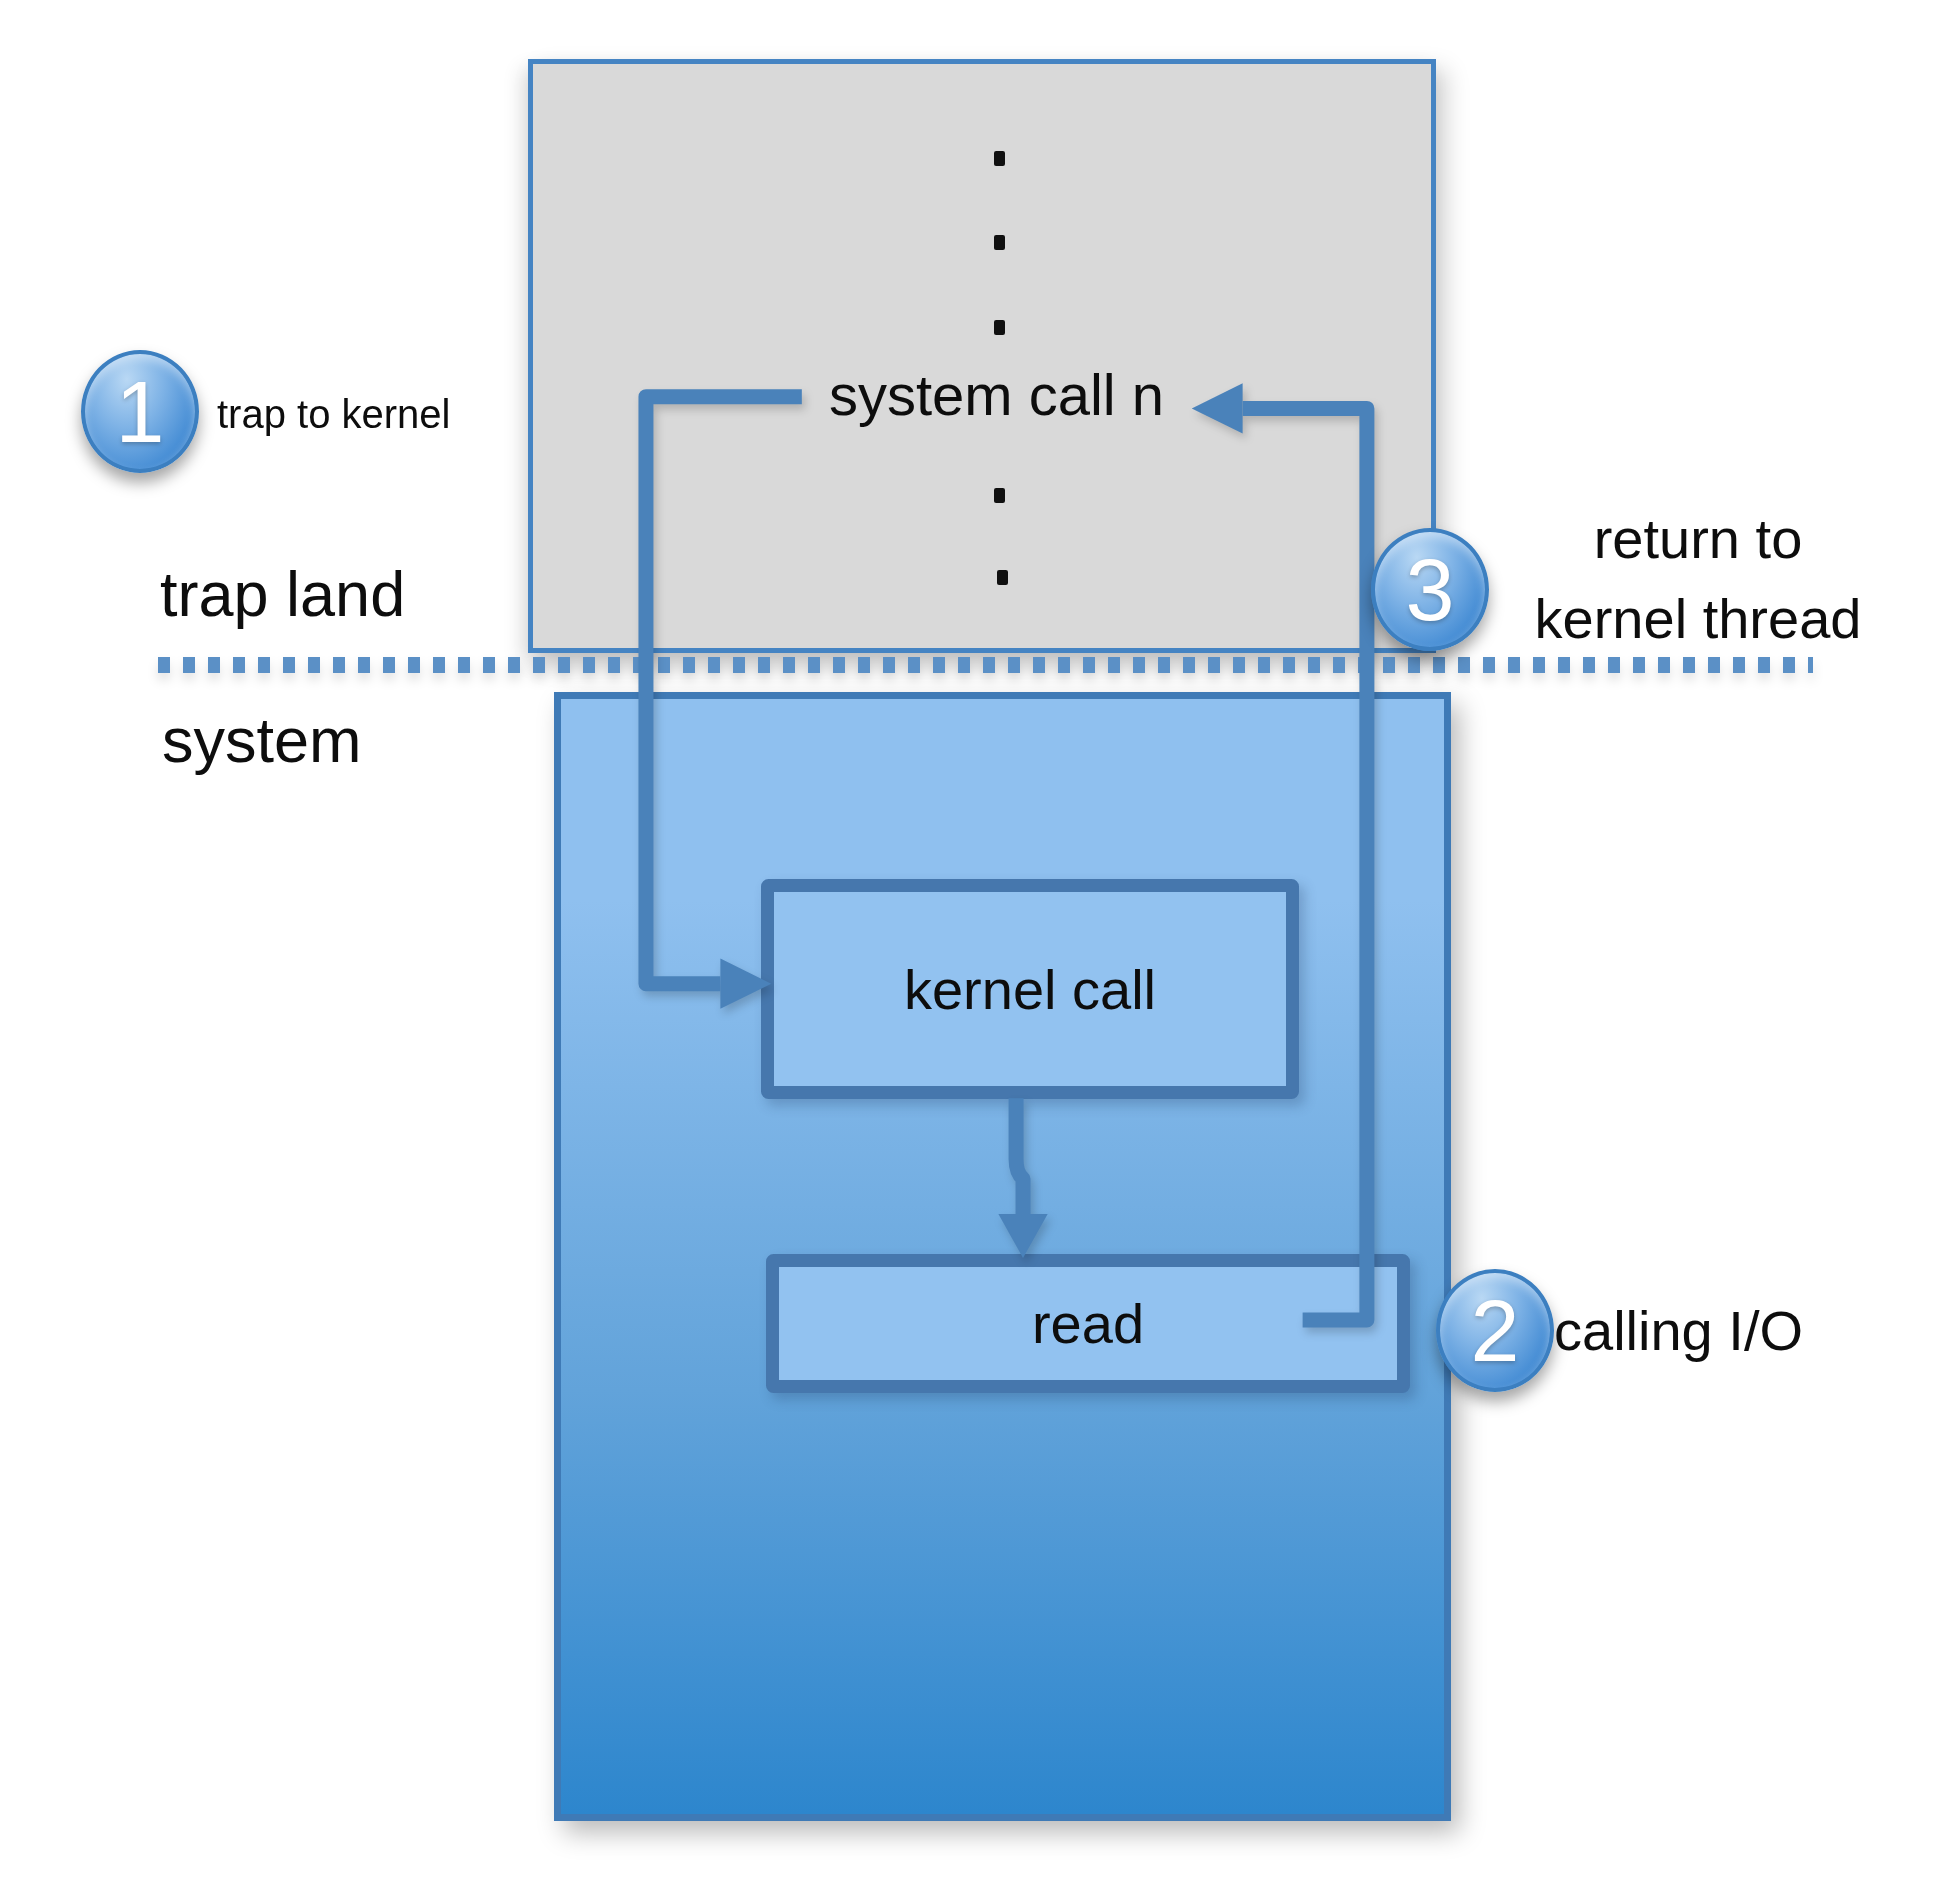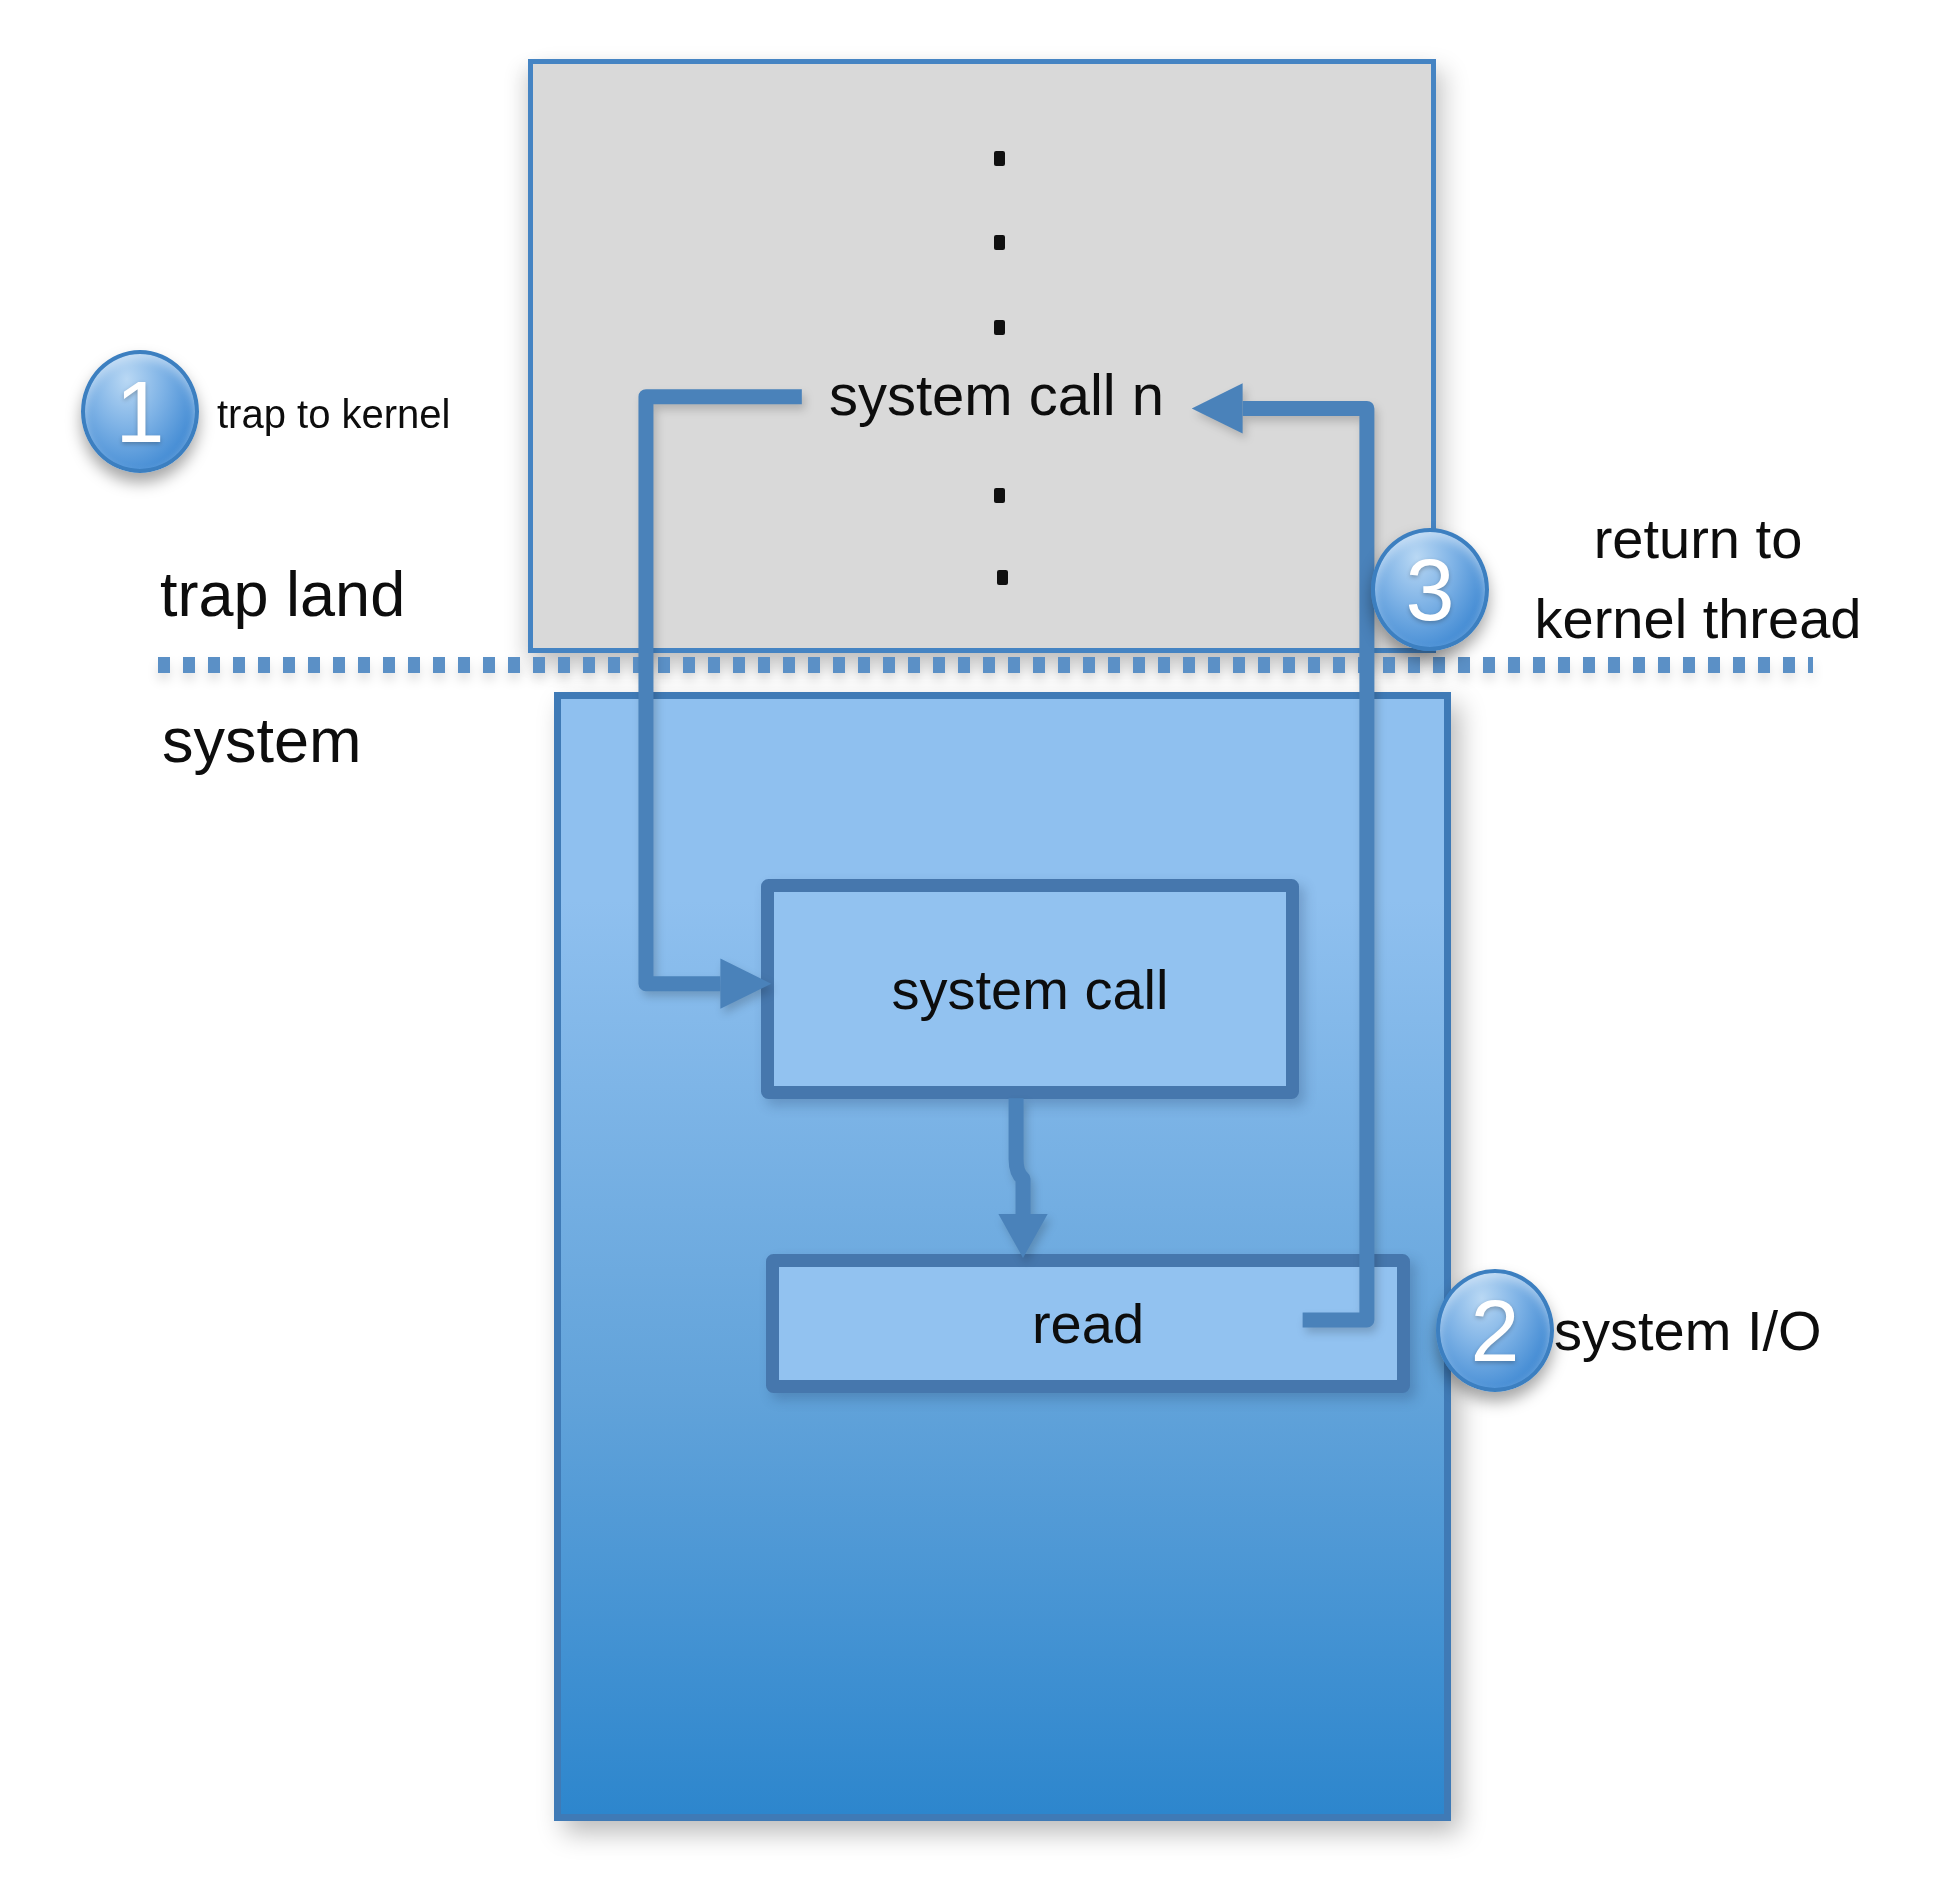--- a/index.html
+++ b/index.html
@@ -91,21 +91,21 @@
 
 <div class="stage">
 
   <div class="gray-box"></div>
 
   <div class="kernel-box"></div>
 
   <div class="boundary"></div>
 
   <div class="inner-box dispatch-box">
-    <span>system call</span>
+    <span>kernel call</span>
   </div>
   <div class="inner-box read-box">
     <span>read</span>
   </div>
 
   <div class="vdot" style="left:994px;top:151px;"></div>
   <div class="vdot" style="left:994px;top:235px;"></div>
   <div class="vdot" style="left:994px;top:320px;"></div>
   <div class="vdot" style="left:994px;top:488px;"></div>
   <div class="vdot" style="left:997px;top:570px;"></div>
@@ -139,16 +139,16 @@
   </div>
 
   <div class="lbl step1-label">trap to kernel</div>
   <div class="lbl userland-label">trap land</div>
   <div class="lbl kernel-label">system</div>
   <div class="lbl syscall-n">system call n</div>
   <div class="lbl return-label">
     <div>return to</div>
     <div>kernel thread</div>
   </div>
-  <div class="lbl perform-io-label">system I/O</div>
+  <div class="lbl perform-io-label">calling I/O</div>
 
 </div>
 
 
 </body></html>

